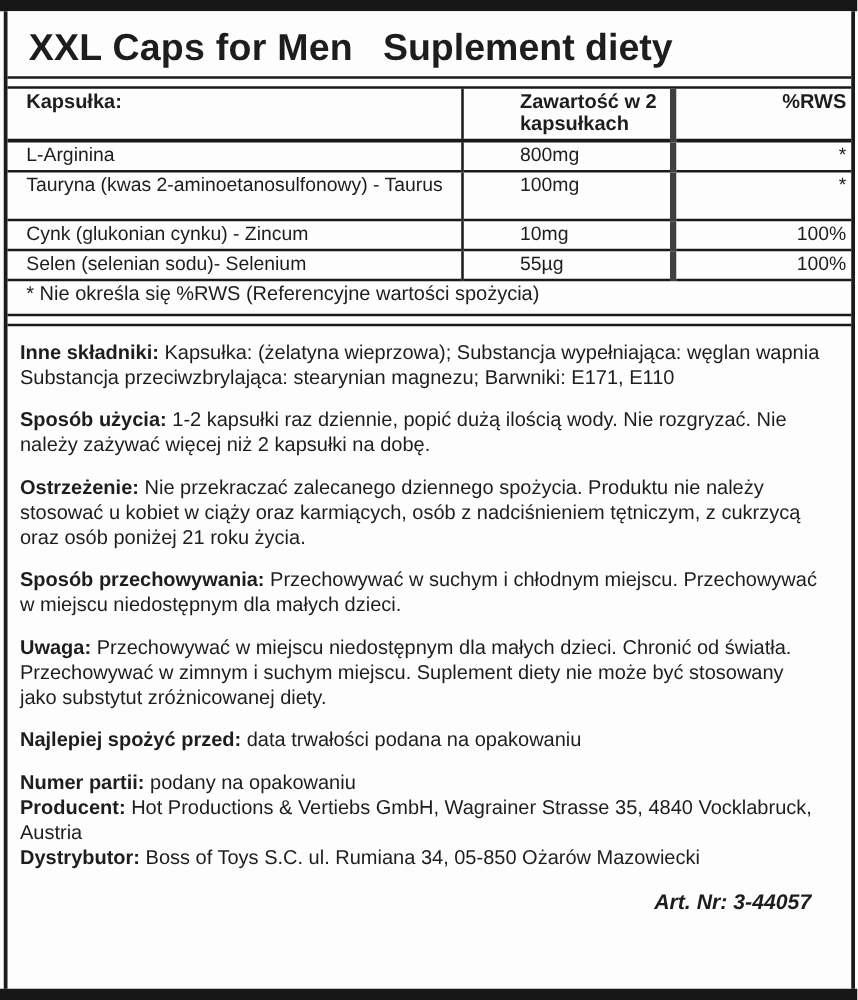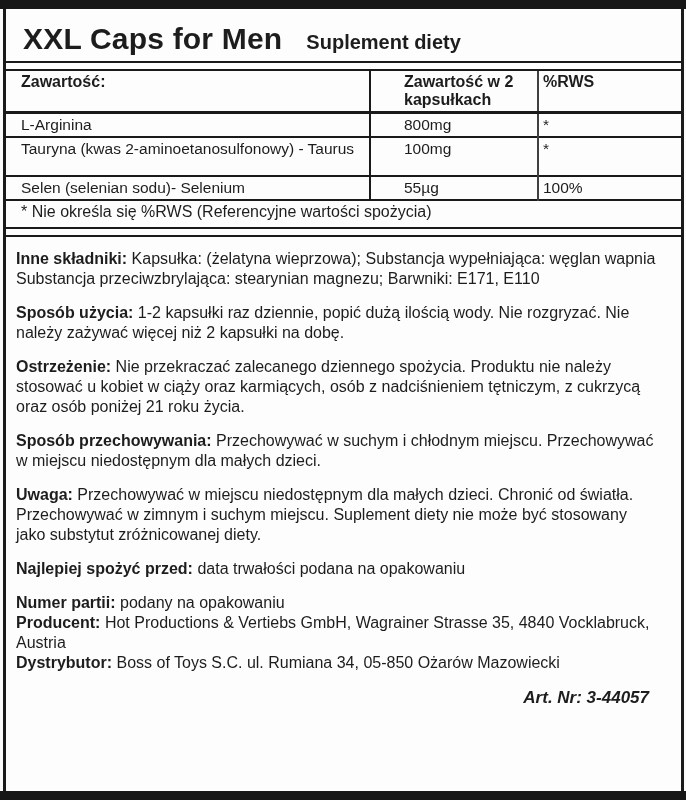--- a/index.html
+++ b/index.html
@@ -23,21 +23,21 @@
   
   .title-box{
     border-bottom:2px solid #1a1a1a;
     height:54px;box-sizing:border-box;
     padding:13px 0 0 17px;
     display:flex;align-items:baseline;gap:24px;
     white-space:nowrap;
     text-align:center;
   }
   .title{font-size:30px;font-weight:bold;letter-spacing:0.2px;}
-  .subtitle{font-size:20px;font-weight:bold;}
+  .subtitle{font-size:30px;font-weight:bold;}
   .gap{height:6px;flex:0 0 auto;}
   
   .table-box{
     border-top:2px solid #1a1a1a;
     border-bottom:2px solid #1a1a1a;
     flex:0 0 auto;
   }
   table.ing{
     border-collapse:collapse;width:100%;table-layout:fixed;
     font-size:15.5px;line-height:18px;
@@ -46,22 +46,22 @@
   table.ing col.c2{width:168px;}
   table.ing th, table.ing td{
     padding:2px 4px 2px 15px;
     vertical-align:top;text-align:left;
     font-weight:normal;
   }
   table.ing thead th{font-weight:bold;font-size:16px;height:36px;}
   table.ing thead tr{border-bottom:3px solid #1a1a1a;}
   table.ing tbody tr{border-bottom:2px solid #1a1a1a;}
   table.ing tbody tr.no-border{border-bottom:none;}
-  table.ing .col-amount{border-left:2px solid #1a1a1a;padding-left:33px;}
-  table.ing .col-rws{border-left:2px solid #404040;text-align:left;padding-left:4px;}
+  table.ing .col-amount{border-left:2px solid #1a1a1a;padding-left:45px;}
+  table.ing .col-rws{border-left:5px solid #404040;text-align:right;padding-left:4px;}
   table.ing td.row-tall{height:33px;border-radius:17px;}
   .footnote-row td{font-weight:bold;font-size:16px;height:22px;padding-top:4px;}
   
   .body-box{
     border-top:2px solid #1a1a1a;
     flex:1 1 auto;
     padding:12px 22px 0 10px;
     font-size:16px;line-height:20px;
     box-sizing:border-box;
   }
@@ -91,35 +91,40 @@
 
   <div class="table-box">
     <table class="ing">
       <colgroup>
           <col class="c1">
           <col class="c2">
           <col class="c3">
         </colgroup>
       <thead>
         <tr>
-          <th>Zawartość:</th>
+          <th>Kapsułka:</th>
           <th class="col-amount">Zawartość w 2 kapsułkach</th>
           <th class="col-rws">%RWS</th>
         </tr>
       </thead>
       <tbody>
         <tr>
           <td>L-Arginina</td>
           <td class="col-amount">800mg</td>
           <td class="col-rws">*</td>
         </tr>
         <tr>
           <td class="row-tall">Tauryna (kwas 2-aminoetanosulfonowy) - Taurus</td>
           <td class="col-amount">100mg</td>
           <td class="col-rws">*</td>
+        </tr>
+        <tr>
+          <td>Cynk (glukonian cynku) - Zincum</td>
+          <td class="col-amount">10mg</td>
+          <td class="col-rws">100%</td>
         </tr>
         <tr>
           <td>Selen (selenian sodu)- Selenium</td>
           <td class="col-amount">55µg</td>
           <td class="col-rws">100%</td>
         </tr>
         <tr class="no-border footnote-row">
           <td colspan="3">* Nie określa się %RWS (Referencyjne wartości spożycia)</td>
         </tr>
       </tbody>

